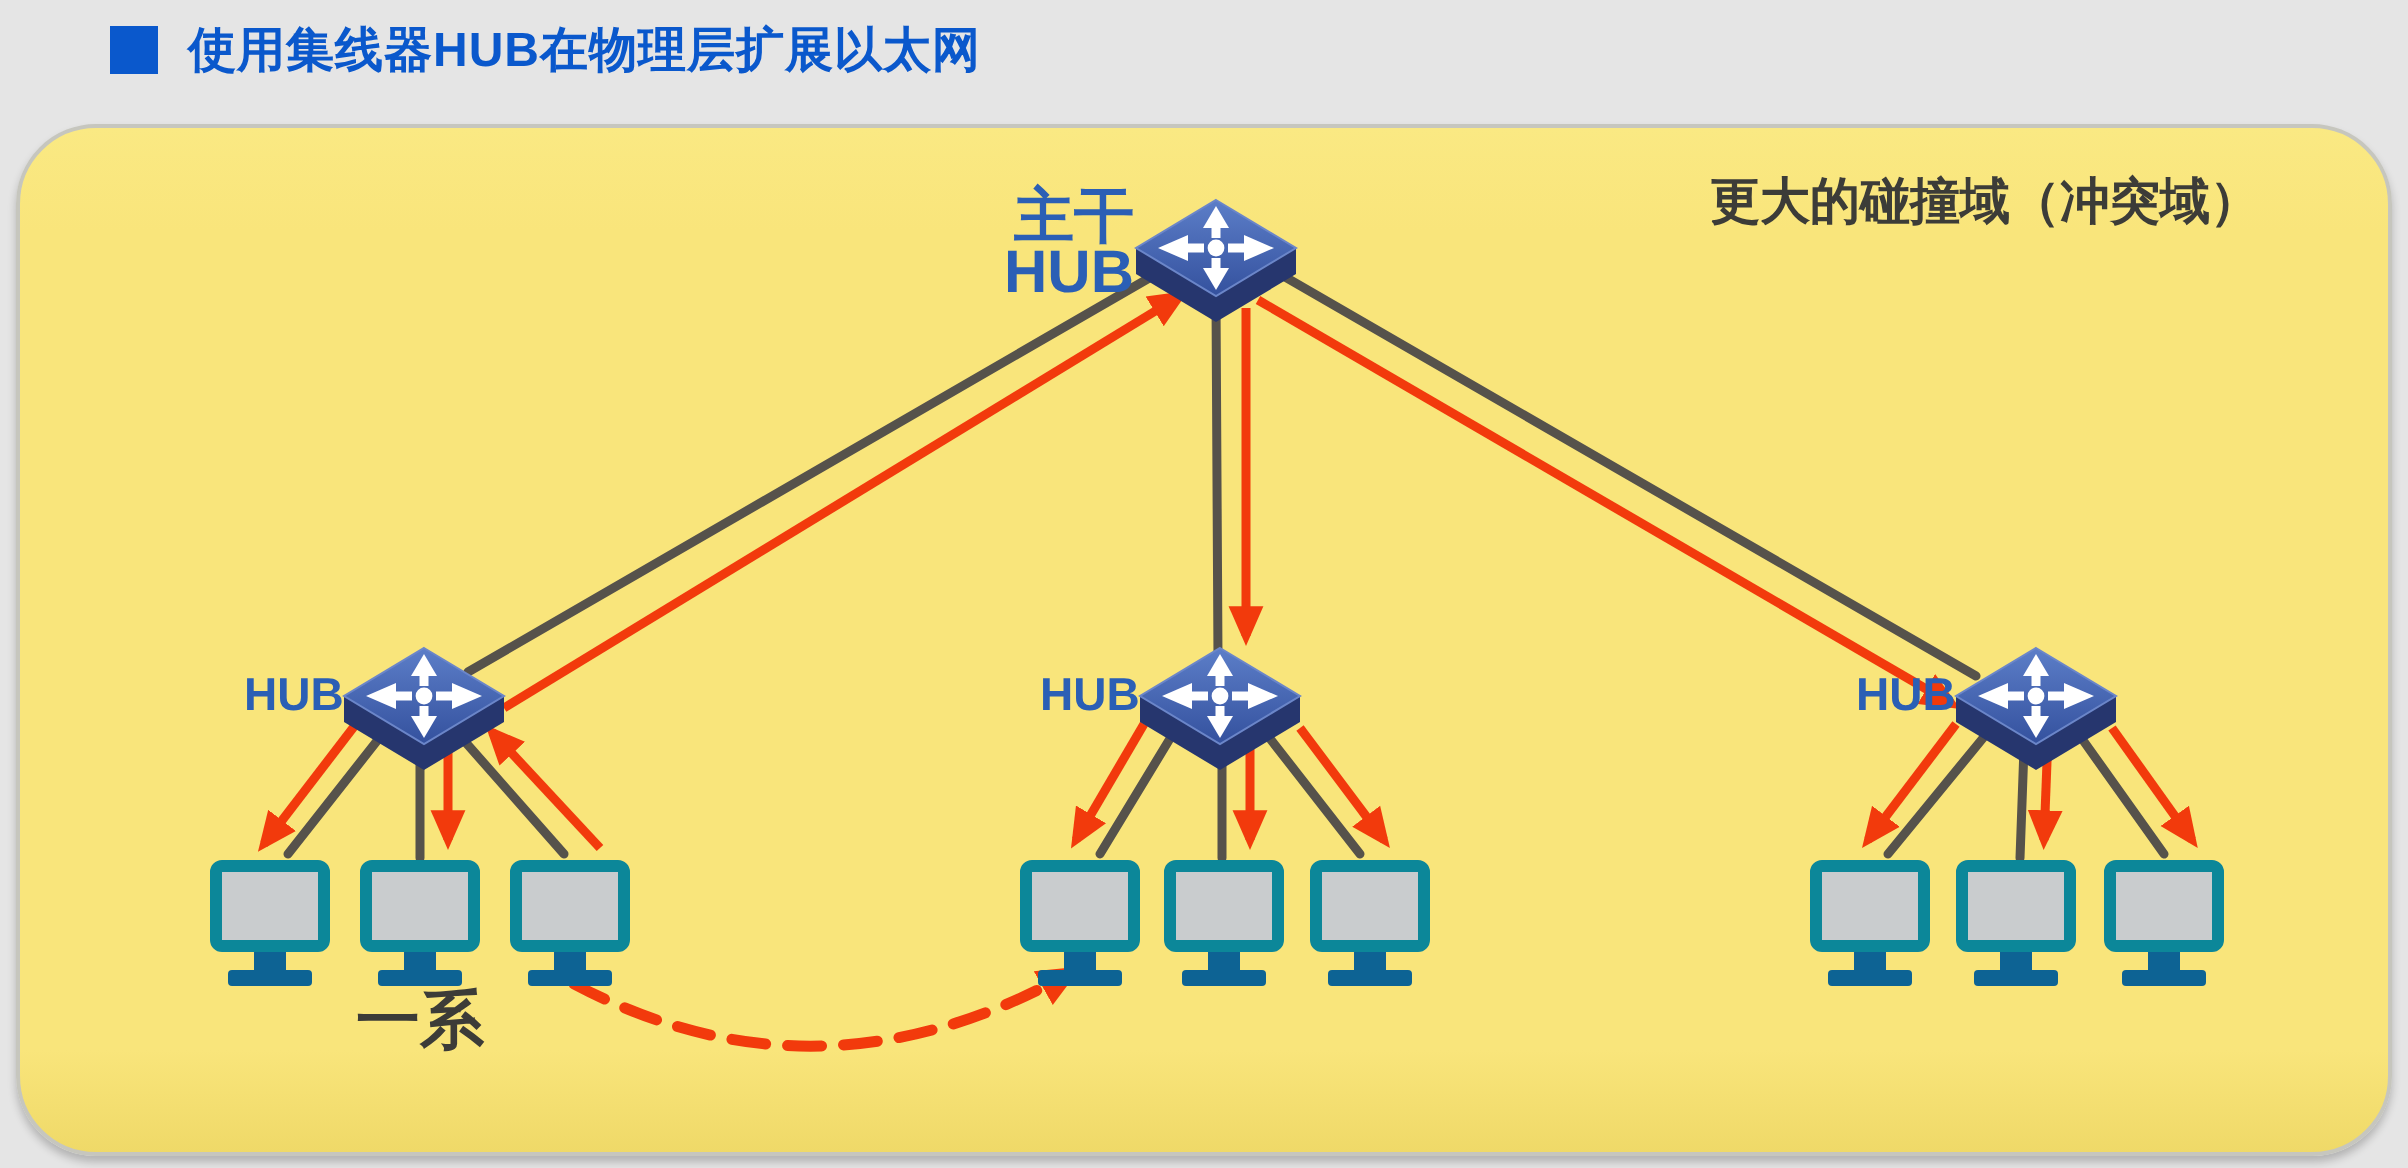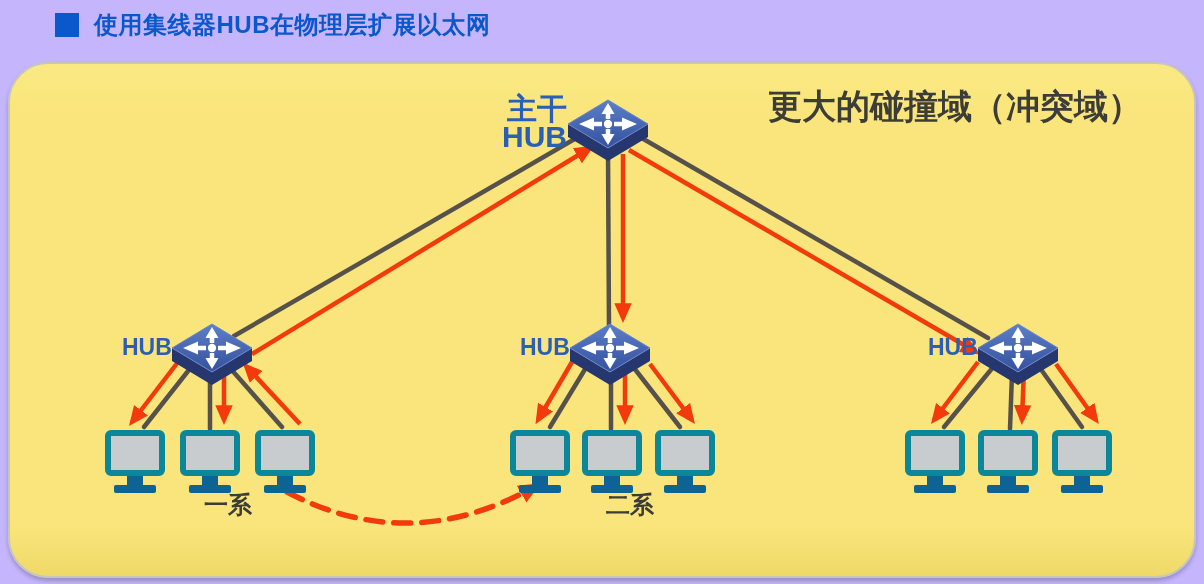--- a/index.html
+++ b/index.html
@@ -1,41 +1,41 @@
 <!DOCTYPE html>
 <html style="--title-blue: #0A58CC; --board-yellow: #F9E57B; --board-border: #C6C6BE; --line-gray: #56524B; --arrow-red: #F23A0C; --hub-top-blue: #3E61B0; --hub-side-navy: #26366E; --hub-label-blue: #2B5FB5; --pc-screen-gray: #C9CCCE; --pc-border-teal: #0C8799; --pc-stand-blue: #0D6394; --label-dark: #3C3C38;"><head>
 <meta charset="utf-8">
 <style>
   html,body{margin:0;padding:0;background:#ffffff;}
   .stage{
-    position:relative;width:1204px;height:584px;background:#c4b5fd;
+    position:relative;width:1204px;height:584px;background:#e5e5e5;
     font-family:"Liberation Sans","DejaVu Sans",sans-serif;overflow:hidden;
   }
   
   .title-row{position:absolute;left:55px;top:9px;display:flex;align-items:center;gap:15px;}
   .title-bullet{width:24px;height:24px;background:var(--title-blue,#0A58CC);flex:0 0 auto;}
   .title-text{font-size:24px;font-weight:bold;color:var(--title-blue,#0A58CC);letter-spacing:.5px;white-space:nowrap;}
   
   .board{
     position:absolute;left:8px;top:62px;width:1184px;height:512px;
     background:linear-gradient(180deg,#FAE983 0%,var(--board-yellow,#F9E57B) 10%,var(--board-yellow,#F9E57B) 90%,#EFD968 100%);
     border:2px solid var(--board-border,#C6C6BE);
     border-radius:40px;
     box-shadow:0 3px 4px rgba(0,0,0,.22);
   }
   svg.topology{position:absolute;left:0;top:0;}
   
   .lbl{position:absolute;font-weight:bold;white-space:nowrap;}
-  .collision-label{top:84px;right:62px;font-size:34px;color:var(--label-dark,#3C3C38);}
+  .collision-label{top:84px;right:74px;font-size:25px;color:var(--label-dark,#3C3C38);}
   .trunk-label{top:95px;right:637px;text-align:right;font-size:30px;line-height:28px;color:var(--hub-label-blue,#2B5FB5);}
   .hub-label{font-size:23px;color:var(--hub-label-blue,#2B5FB5);}
   .hub-label.pos-left{left:122px;top:334px;}
   .hub-label.pos-center{left:520px;top:334px;}
   .hub-label.pos-right{left:928px;top:334px;}
-  .group-label{width:84px;text-align:right;font-size:24px;color:var(--label-dark,#3C3C38);top:489px;}
+  .group-label{width:84px;text-align:center;font-size:32px;color:var(--label-dark,#3C3C38);top:489px;}
   .group-label.g1{left:168px;}
   .group-label.g2{left:570px;}
   .group-label.g3{left:968px;}
   
   .lnk{stroke:var(--line-gray,#56524B);stroke-width:4.5;fill:none;stroke-linecap:round;}
   .flow{stroke:var(--arrow-red,#F23A0C);stroke-width:4.5;fill:none;stroke-linecap:butt;}
   .flow-dash{stroke:var(--arrow-red,#F23A0C);stroke-width:5.5;fill:none;stroke-dasharray:17 11;stroke-linecap:round;}
   .arrow-head{fill:var(--arrow-red,#F23A0C);}
 </style>
 </head>
@@ -139,15 +139,14 @@
   <div class="lbl trunk-label">
     <div>主干</div>
     <div>HUB</div>
   </div>
 
   <div class="lbl hub-label pos-left">HUB</div>
   <div class="lbl hub-label pos-center">HUB</div>
   <div class="lbl hub-label pos-right">HUB</div>
 
   <div class="lbl group-label g1">一系</div>
-  <div class="lbl group-label g2">二系</div>
 
 </div>
 
 </body></html>

